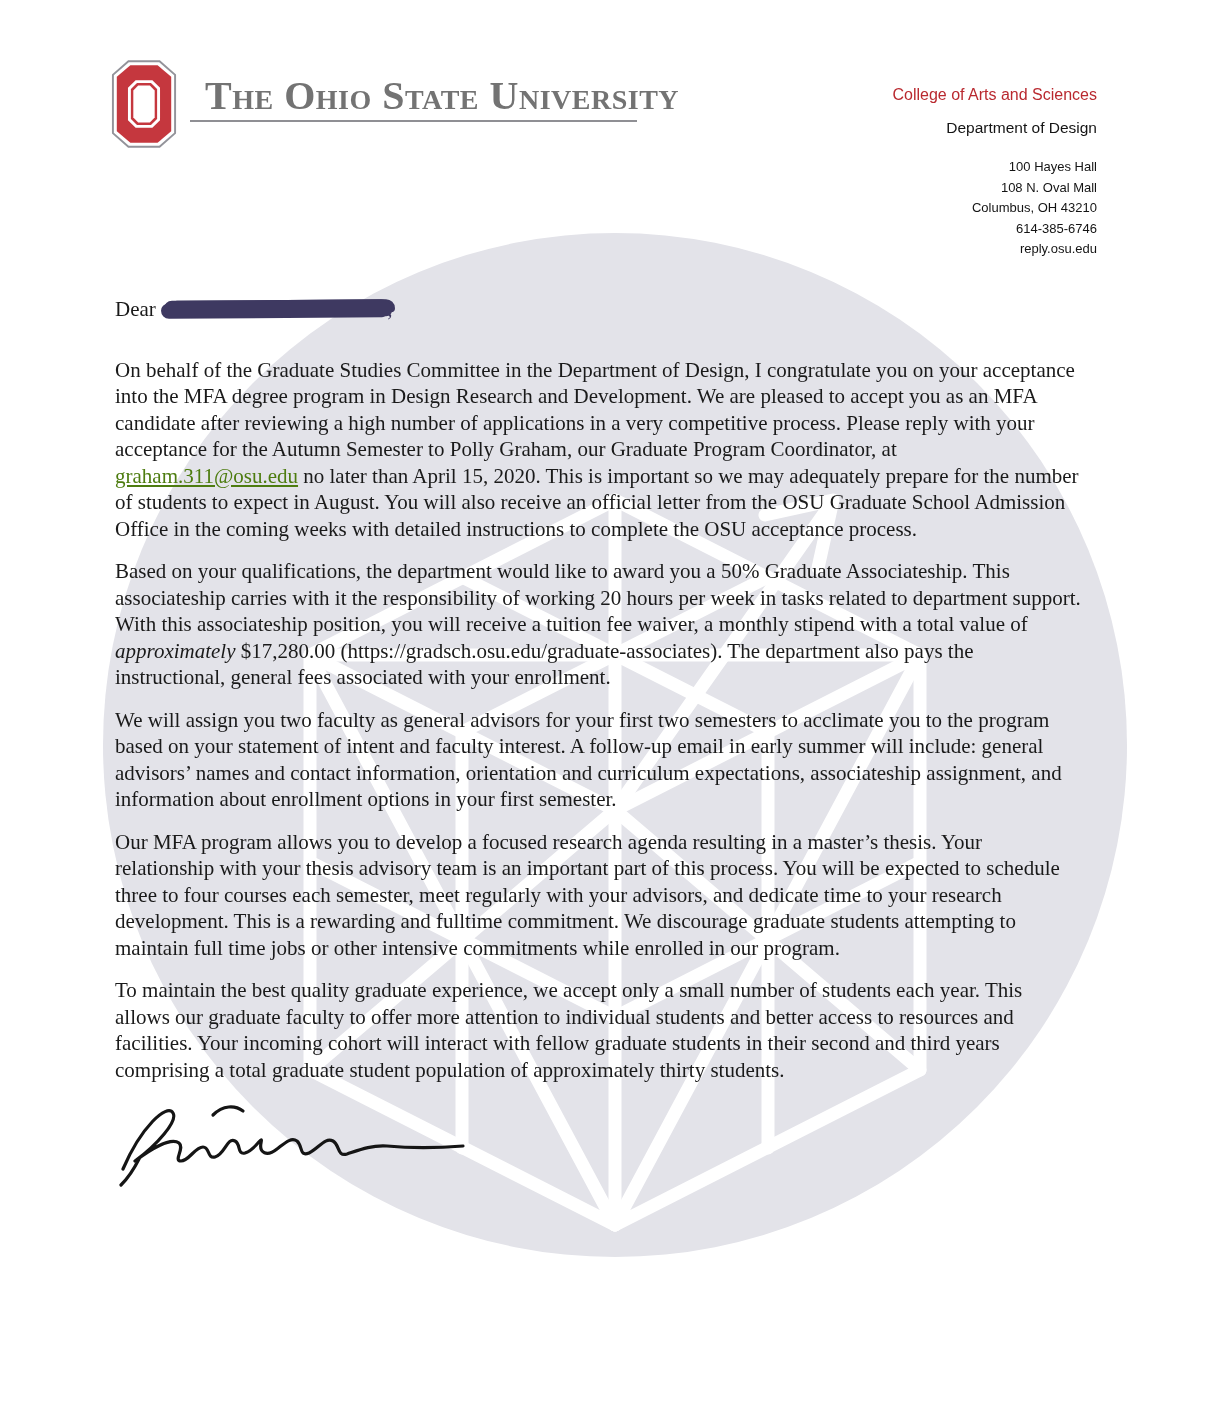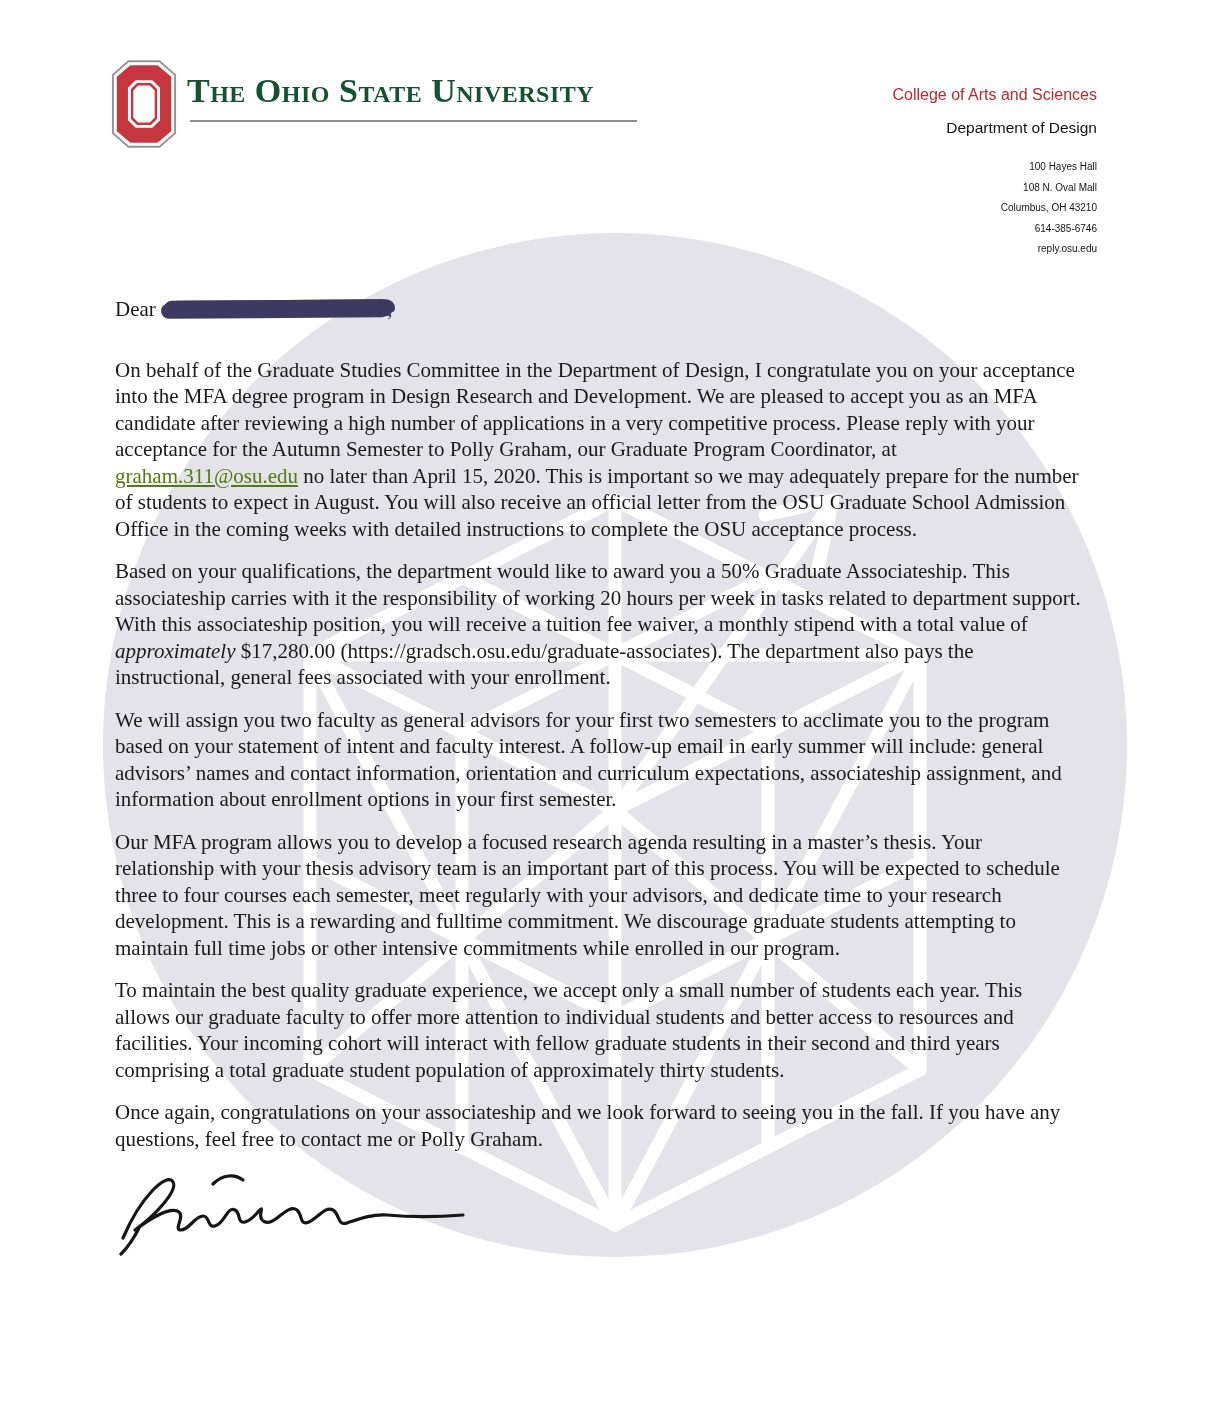--- a/index.html
+++ b/index.html
@@ -5,32 +5,32 @@
   html,body{margin:0;padding:0;background:#fff;}
   .page{
     position:relative;width:1229px;height:1413px;background:#ffffff;
     overflow:hidden;font-family:"Liberation Serif", serif;color:#1a1a1a;
   }
   
   .watermark{position:absolute;left:0;top:0;width:1229px;height:1413px;pointer-events:none;}
   
   .block-o{position:absolute;left:110px;top:58px;width:68px;height:92px;}
   .wordmark{
-    position:absolute;left:187px;top:72px;width:460px;
+    position:absolute;left:205px;top:72px;width:460px;
     font-family:"Liberation Serif", serif;font-variant:small-caps;font-weight:700;
-    font-size:34px;letter-spacing:.5px;color:#14532d;white-space:nowrap;
+    font-size:40px;letter-spacing:.5px;color:#737373;white-space:nowrap;
   }
   .wordmark-rule{position:absolute;left:190px;top:120px;width:447px;height:2px;background:#8f8f94;}
   .letterhead-right{
     position:absolute;right:132px;top:86px;text-align:right;
     font-family:"Liberation Sans", sans-serif;color:#141414;
   }
   .college{font-size:16px;color:#b9292f;margin:0 0 15px 12px;}
   .department{font-size:15.5px;margin:0 0 20px 0;}
-  .address-line{font-size:10px;line-height:20.5px;}
+  .address-line{font-size:13px;line-height:20.5px;}
   
   .letter-body{position:absolute;left:115px;top:296px;width:966px;font-size:21px;line-height:26.5px;}
   .date-line{margin:0 0 46px 0;}
   .salutation{margin:0 0 34px 0;}
   .redaction{
     display:inline-block;width:228px;height:17px;background:#3e3961;
     border-radius:8px 11px 6px 9px;margin-left:8px;transform:translateY(1px) rotate(-.4deg);
     box-shadow:-4px 2px 0 -1px #3e3961, 5px -2px 0 -2px #3e3961;
   }
   .redaction-fragment{color:#3e3961;margin-left:-14px;letter-spacing:-1px;}
@@ -99,21 +99,20 @@
   <div class="letter-body">
 
     <p class="salutation"><span>Dear</span><span class="redaction"></span><span class="redaction-fragment">h,</span></p>
 
     <div class="paragraphs">
         <p><span>On behalf of the Graduate Studies Committee in the Department of Design, I congratulate you on your acceptance into the MFA degree program in Design Research and Development. We are pleased to accept you as an MFA candidate after reviewing a high number of applications in a very competitive process. Please reply with your acceptance for the Autumn Semester to Polly Graham, our Graduate Program Coordinator, at </span><a href="#" class="email-link">graham.311@osu.edu</a><span> no later than April 15, 2020. This is important so we may adequately prepare for the number of students to expect in August. You will also receive an official letter from the OSU Graduate School Admission Office in the coming weeks with detailed instructions to complete the OSU acceptance process.</span></p>
         <p><span>Based on your qualifications, the department would like to award you a 50% Graduate Associateship. This associateship carries with it the responsibility of working 20 hours per week in tasks related to department support. With this associateship position, you will receive a tuition fee waiver, a monthly stipend with a total value of </span><em>approximately</em><span> $17,280.00 (https://gradsch.osu.edu/graduate-associates). The department also pays the instructional, general fees associated with your enrollment.</span></p>
         <p><span>We will assign you two faculty as general advisors for your first two semesters to acclimate you to the program based on your statement of intent and faculty interest. A follow-up email in early summer will include: general advisors’ names and contact information, orientation and curriculum expectations, associateship assignment, and information about enrollment options in your first semester.</span></p>
         <p><span>Our MFA program allows you to develop a focused research agenda resulting in a master’s thesis. Your relationship with your thesis advisory team is an important part of this process. You will be expected to schedule three to four courses each semester, meet regularly with your advisors, and dedicate time to your research development. This is a rewarding and fulltime commitment. We discourage graduate students attempting to maintain full time jobs or other intensive commitments while enrolled in our program.</span></p>
         <p><span>To maintain the best quality graduate experience, we accept only a small number of students each year. This allows our graduate faculty to offer more attention to individual students and better access to resources and facilities. Your incoming cohort will interact with fellow graduate students in their second and third years comprising a total graduate student population of approximately thirty students.</span></p>
-        <p class="para-extra"><span>Once again, congratulations on your associateship and we look forward to seeing you in the fall. If you have any questions, feel free to contact me or Polly Graham.</span></p>
       </div>
 
 
     <svg class="signature" viewBox="0 0 360 88" xmlns="http://www.w3.org/2000/svg" aria-hidden="true">
       <g stroke="#151515" stroke-width="3.2" fill="none" stroke-linecap="round" stroke-linejoin="round">
         <path d="M8,70 C26,28 52,4 58,14 C63,22 42,46 20,62 C36,50 56,38 64,44 C70,49 58,62 66,62 C74,62 80,48 88,48 C95,48 92,60 100,58 C110,55 112,38 120,42 C126,45 122,56 130,54 C142,50 148,34 146,44 C144,54 152,58 162,50 C170,44 176,38 182,42 C188,47 184,58 194,54 C204,49 210,38 218,42 C225,46 222,58 232,55 C244,51 256,46 272,47 C294,49 322,49 348,47"></path>
         <path d="M24,60 C18,72 12,80 6,86"></path>
         <path d="M98,16 C108,6 120,6 128,12"></path>
       </g>
     </svg>

